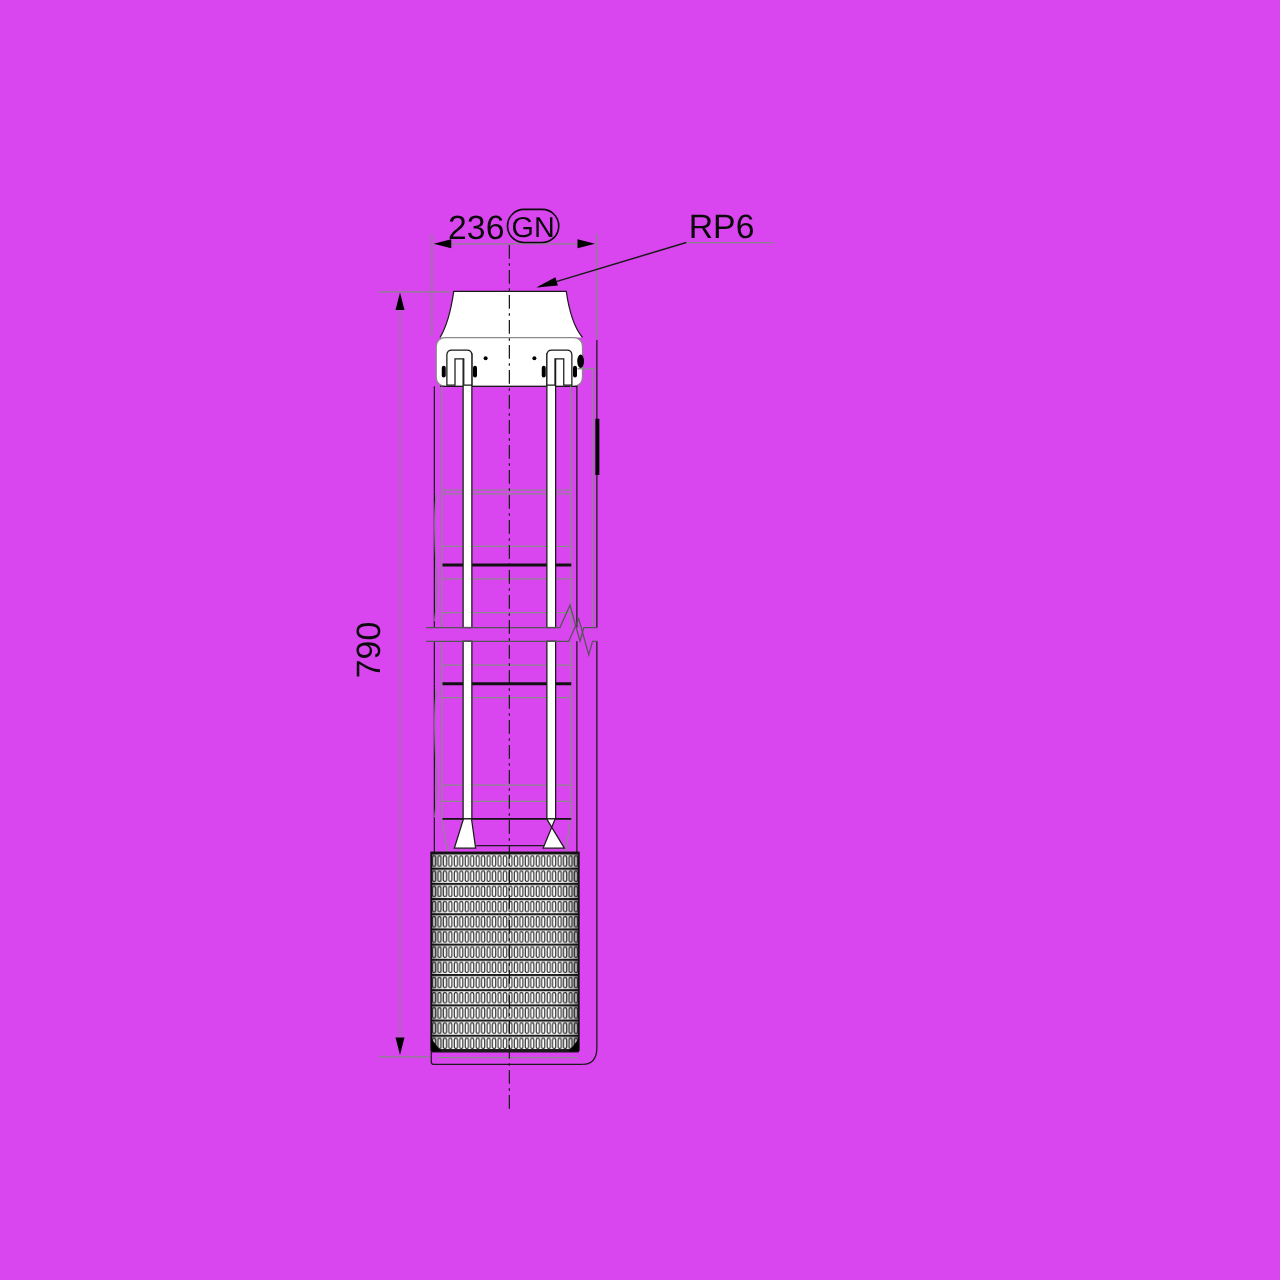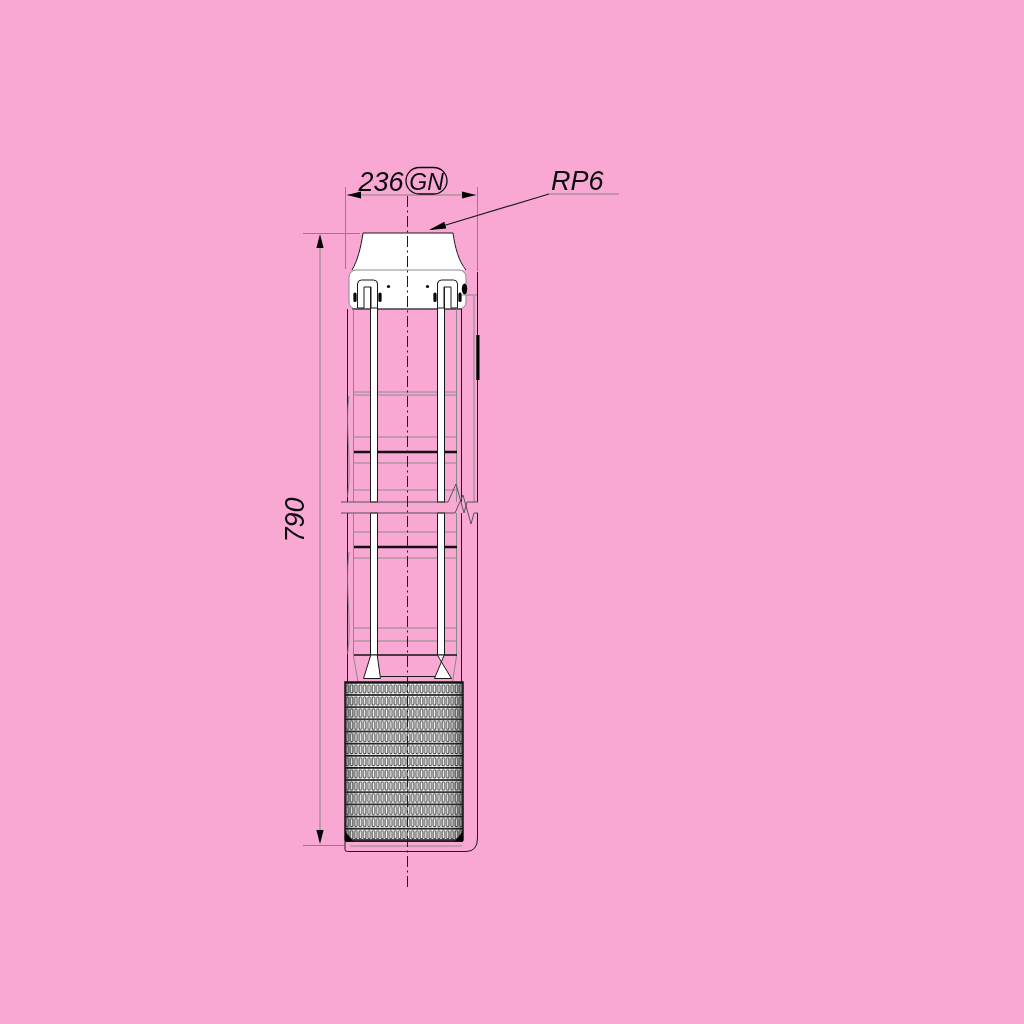--- a/index.html
+++ b/index.html
@@ -1,19 +1,18 @@
 <!DOCTYPE html>
 <html><head>
 <meta charset="utf-8">
 <style>
   html,body{margin:0;padding:0;background:#ffffff;}
   .canvas{
-    width:1024px;height:1024px;background:#f9a8d4;position:relative;overflow:hidden;
+    width:1024px;height:1024px;background:#d946ef;position:relative;overflow:hidden;
     font-family:"Liberation Sans", sans-serif;
-    font-style:italic;
   }
   svg text{font-family:"Liberation Sans", sans-serif;}
 </style>
 </head>
 <body>
 
 <div class="canvas">
 <svg width="1024" height="1024" viewBox="0 0 1024 1024">
   <defs>
     <pattern id="slots" x="345" y="682" width="4.37" height="12.15" patternUnits="userSpaceOnUse">

